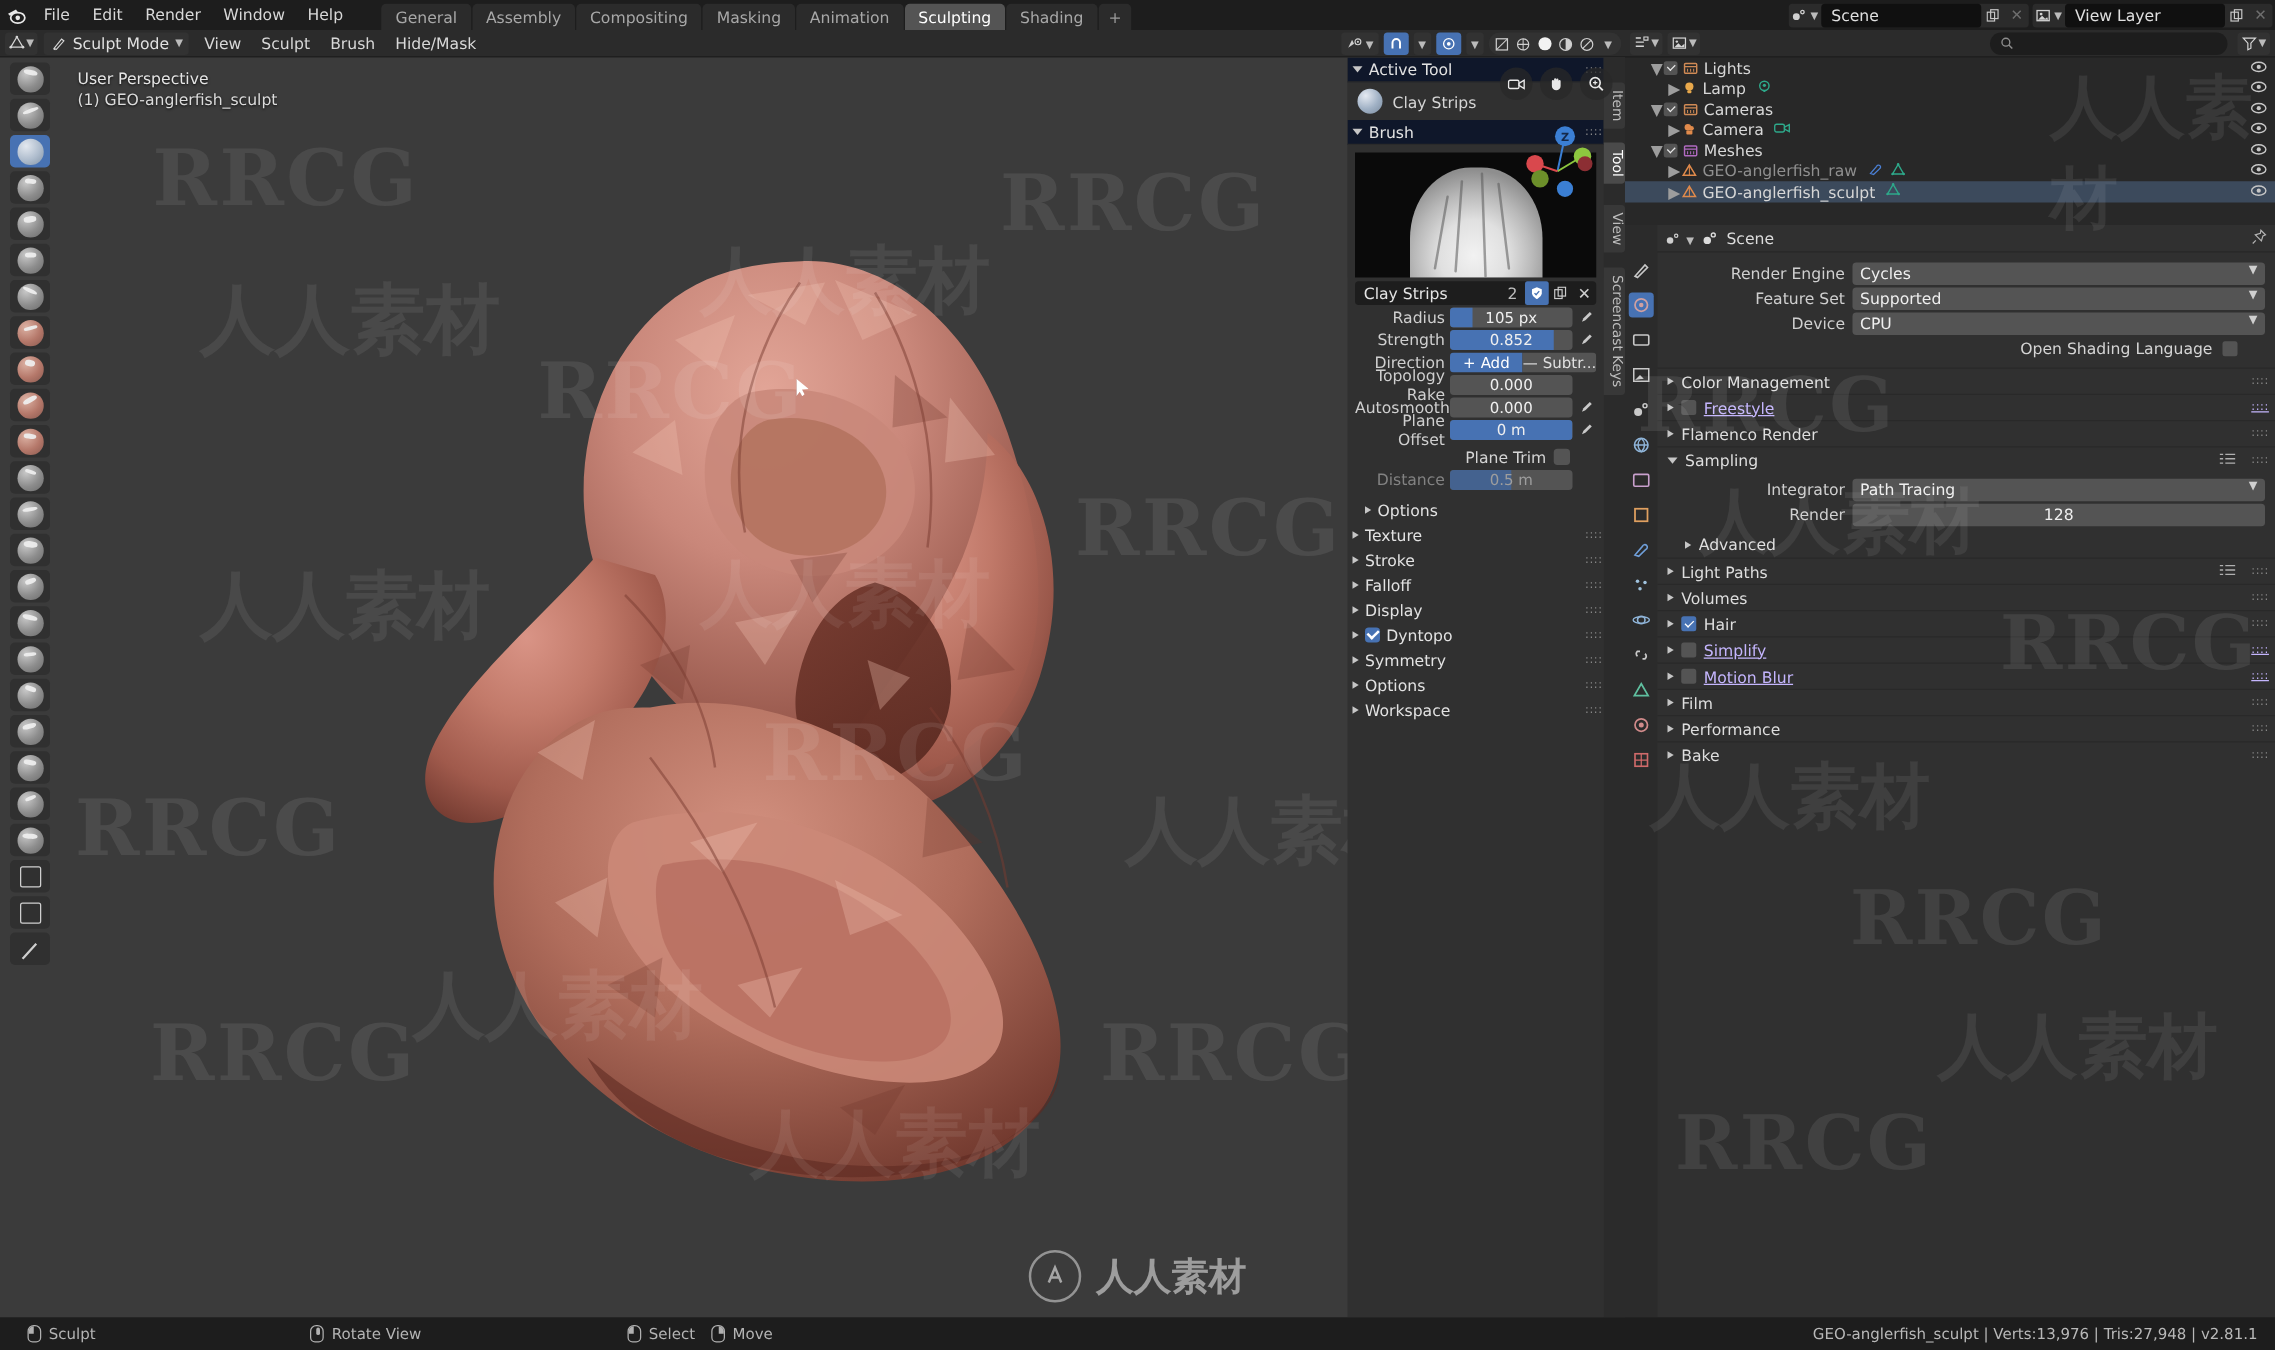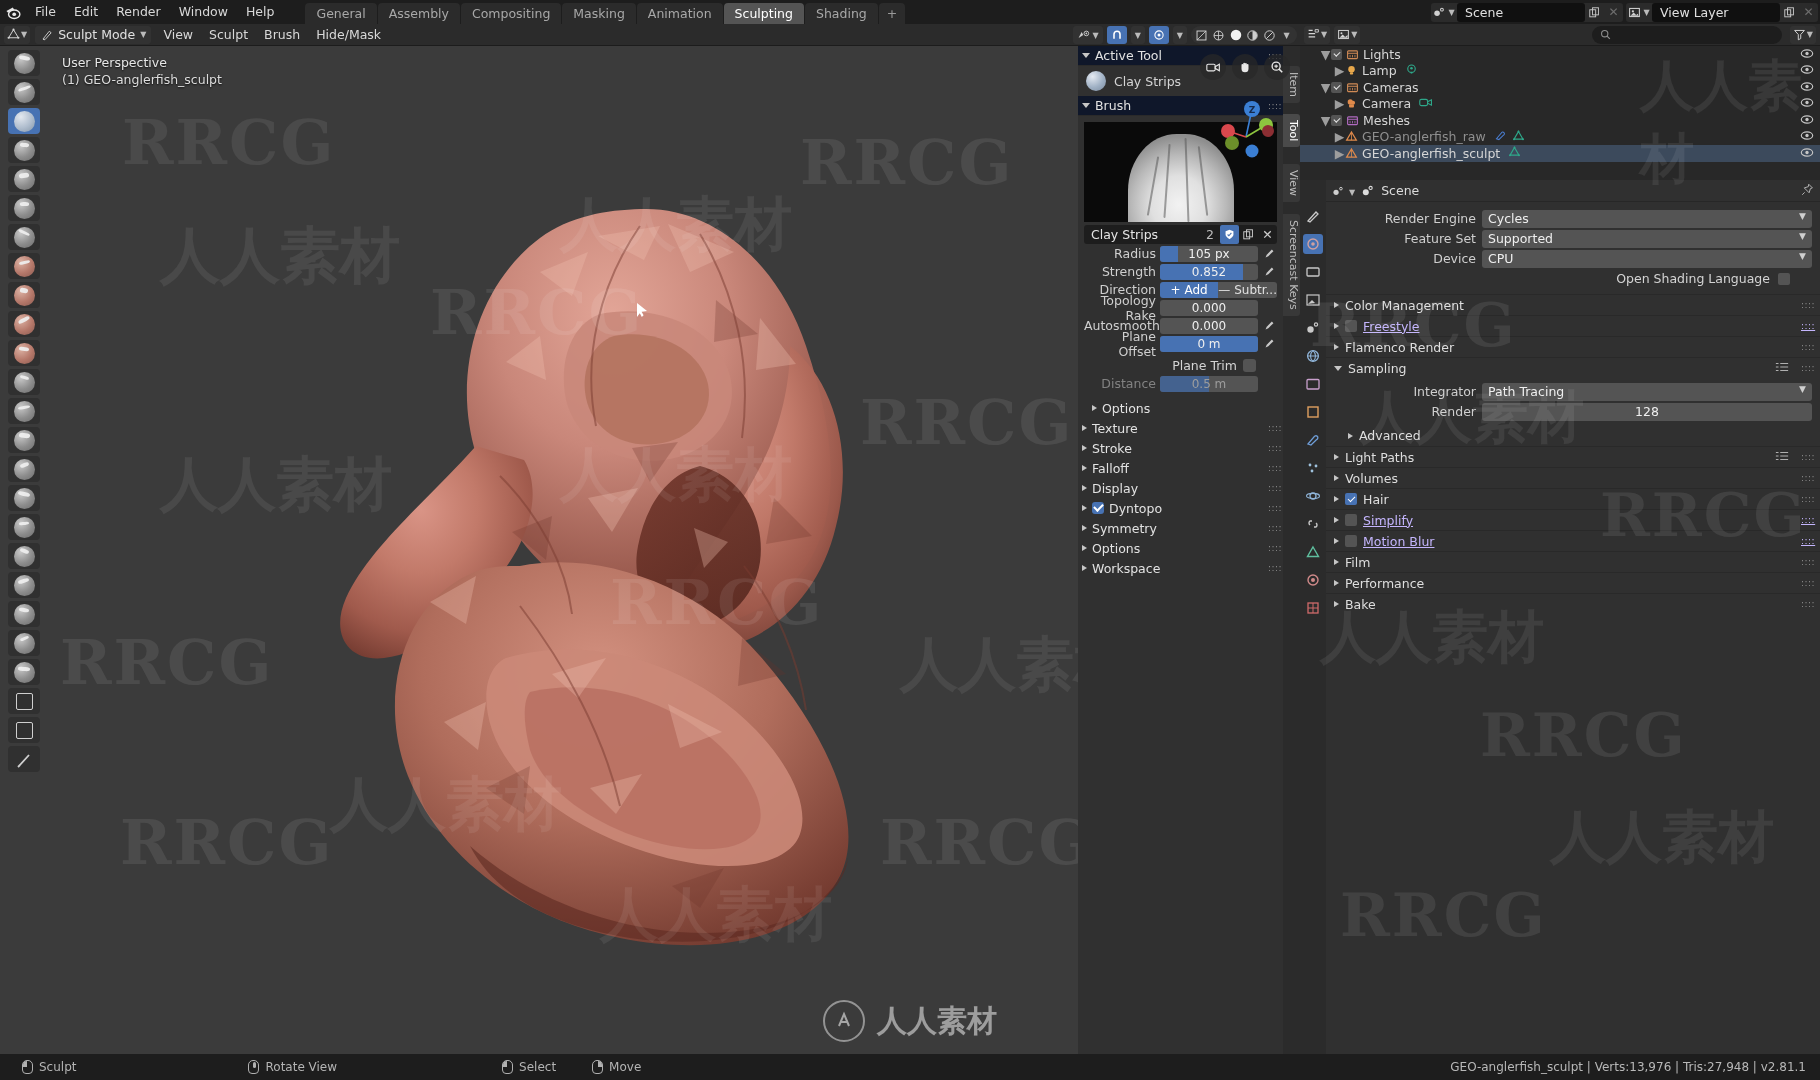--- a/index.html
+++ b/index.html
@@ -1353,21 +1353,21 @@
           <i></i>
         </span>
       <span>Rotate View</span>
     </div>
     <div class="st-item" style="margin-left:165px">
       <span class="mouse-ico l">
           <i></i>
         </span>
       <span>Select</span>
     </div>
-    <div class="st-item" style="margin-left:36px">
+    <div class="st-item" style="margin-left:13px">
       <span class="mouse-ico r">
           <i></i>
         </span>
       <span>Move</span>
     </div>
     <div class="status-right">GEO-anglerfish_sculpt | Verts:13,976 | Tris:27,948 | v2.81.1</div>
   </div>
 
 </div>
 

